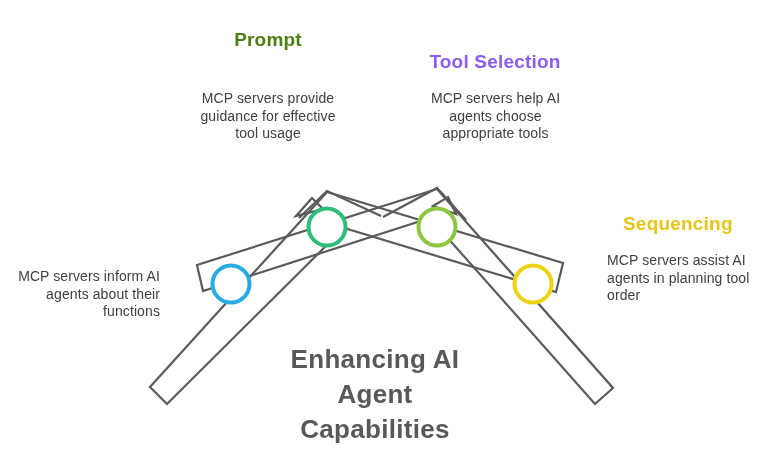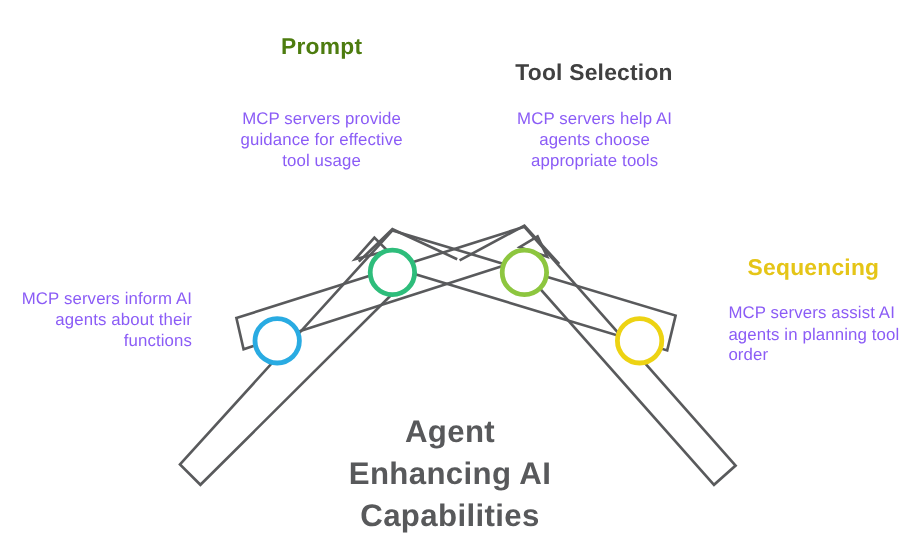--- a/index.html
+++ b/index.html
@@ -7,24 +7,24 @@
     position:relative;
     width:762px;height:461px;
     background:#ffffff;
     overflow:hidden;
     font-family:"Liberation Sans", sans-serif;
   }
   .art{position:absolute;left:0;top:0;width:762px;height:461px;z-index:1;}
   .txt{position:absolute;z-index:2;}
   .block-title{font-weight:bold;font-size:19px;line-height:24px;letter-spacing:.2px;}
   .block-title span{display:block;}
-  .block-body{font-size:14px;line-height:17.5px;color:#8b5cf6;letter-spacing:.1px;}
+  .block-body{font-size:14px;line-height:17.5px;color:#404040;letter-spacing:.1px;}
   .t-cap{color:#29ABE2;}
   .t-prompt{color:#4d7c0f;}
-  .t-tool{color:#404040;}
+  .t-tool{color:#8b5cf6;}
   .t-seq{color:#E5C517;}
   .align-r{text-align:right;}
   .align-c{text-align:center;}
   .align-l{text-align:left;}
   .main-title{
     font-weight:bold;font-size:26px;line-height:35px;
     color:#58595B;text-align:center;letter-spacing:.3px;
   }
   .main-title span{display:block;}
 </style>
@@ -43,36 +43,36 @@
       <path d="M448,197 L456,214 L433,206 Z"></path>
     </g>
     <g fill="#ffffff" stroke-width="4">
       <circle cx="231" cy="284" r="18.5" stroke="#29ABE2"></circle>
       <circle cx="327" cy="227" r="18.5" stroke="#2EBD7B"></circle>
       <circle cx="437" cy="227" r="18.5" stroke="#8DC63F"></circle>
       <circle cx="533" cy="284" r="18.5" stroke="#EDD313"></circle>
     </g>
   </svg>
 
-  <div class="txt block-body align-r" style="left:5px;top:240px;width:155px;">MCP servers inform AI agents about their functions</div>
+  <div class="txt block-body align-r" style="left:5px;top:268px;width:155px;">MCP servers inform AI agents about their functions</div>
 
   <div class="txt block-title t-prompt align-c" style="left:193px;top:28px;width:150px;">
     <span>Prompt</span>
   </div>
   <div class="txt block-body align-c" style="left:190px;top:90px;width:156px;">MCP servers provide guidance for effective tool usage</div>
 
   <div class="txt block-title t-tool align-c" style="left:410px;top:50px;width:170px;">
     <span>Tool Selection</span>
   </div>
   <div class="txt block-body align-c" style="left:418px;top:90px;width:155px;">MCP servers help AI agents choose appropriate tools</div>
 
   <div class="txt block-title t-seq align-l" style="left:623px;top:212px;width:150px;">
     <span>Sequencing</span>
   </div>
   <div class="txt block-body align-l" style="left:607px;top:252px;width:162px;">MCP servers assist AI agents in planning tool order</div>
 
   <div class="txt main-title" style="left:275px;top:342px;width:200px;">
+    <span>Enhancing AI</span>
     <span>Agent</span>
-    <span>Enhancing AI</span>
     <span>Capabilities</span>
   </div>
 
 </div>
 
 </body></html>

